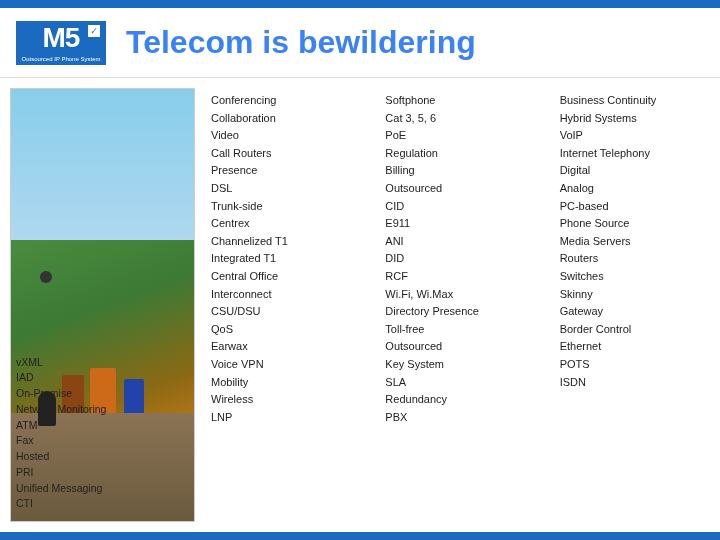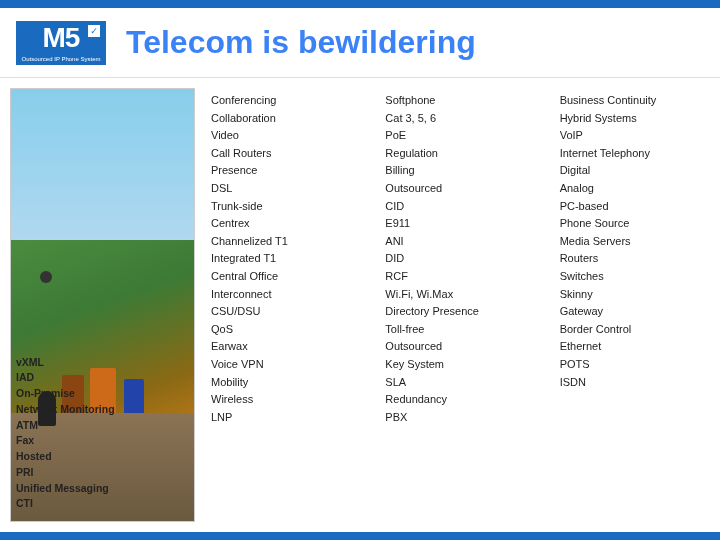--- a/index.html
+++ b/index.html
@@ -164,21 +164,20 @@
     }
 
     
     .left-text {
       position: absolute;
       bottom: 10px;
       left: 6px;
       font-size: 10.5px;
       color: #222;
       line-height: 1.5;
-      font-weight: bold;
     }
 
     
     .columns {
       display: flex;
       flex: 1;
       gap: 16px;
     }
     .col {
       flex: 1;

